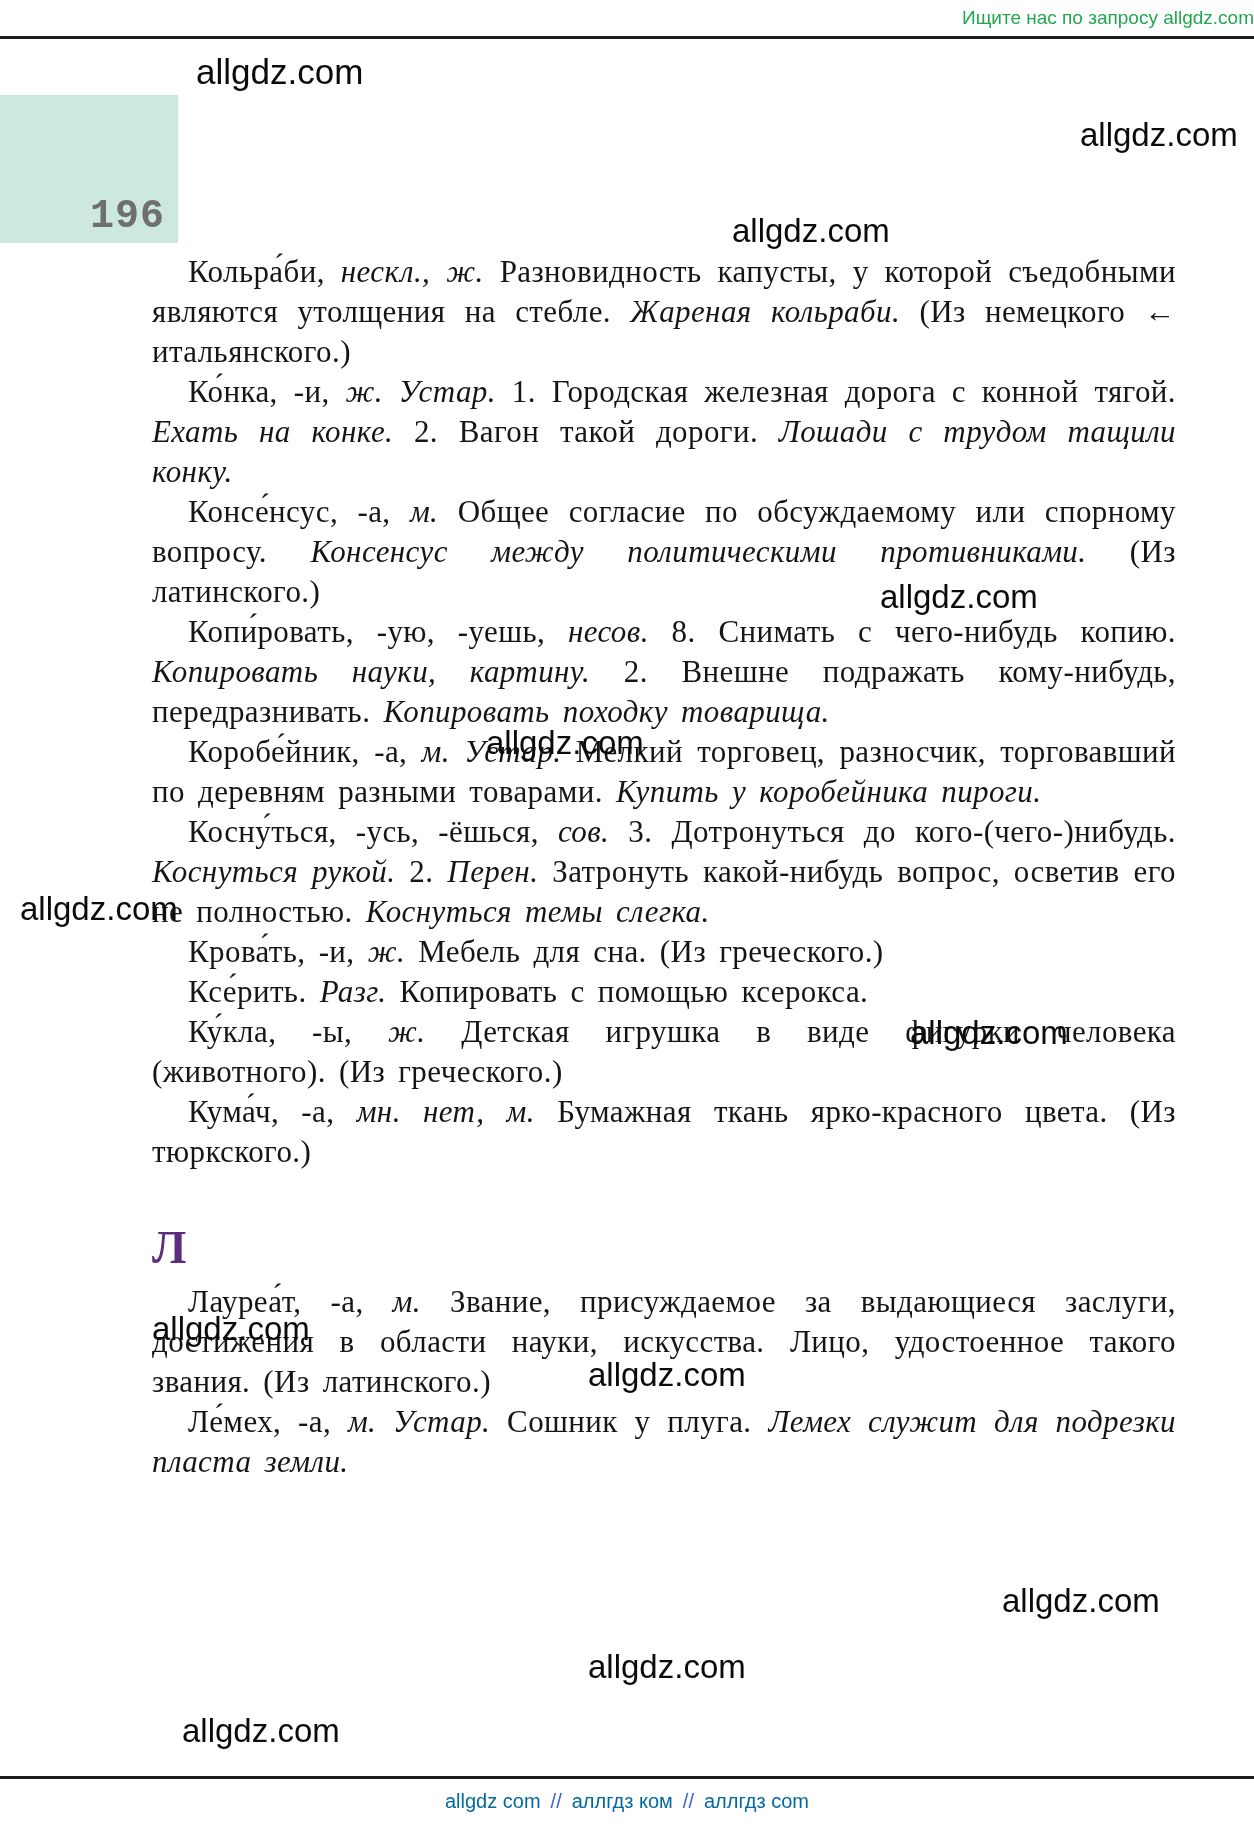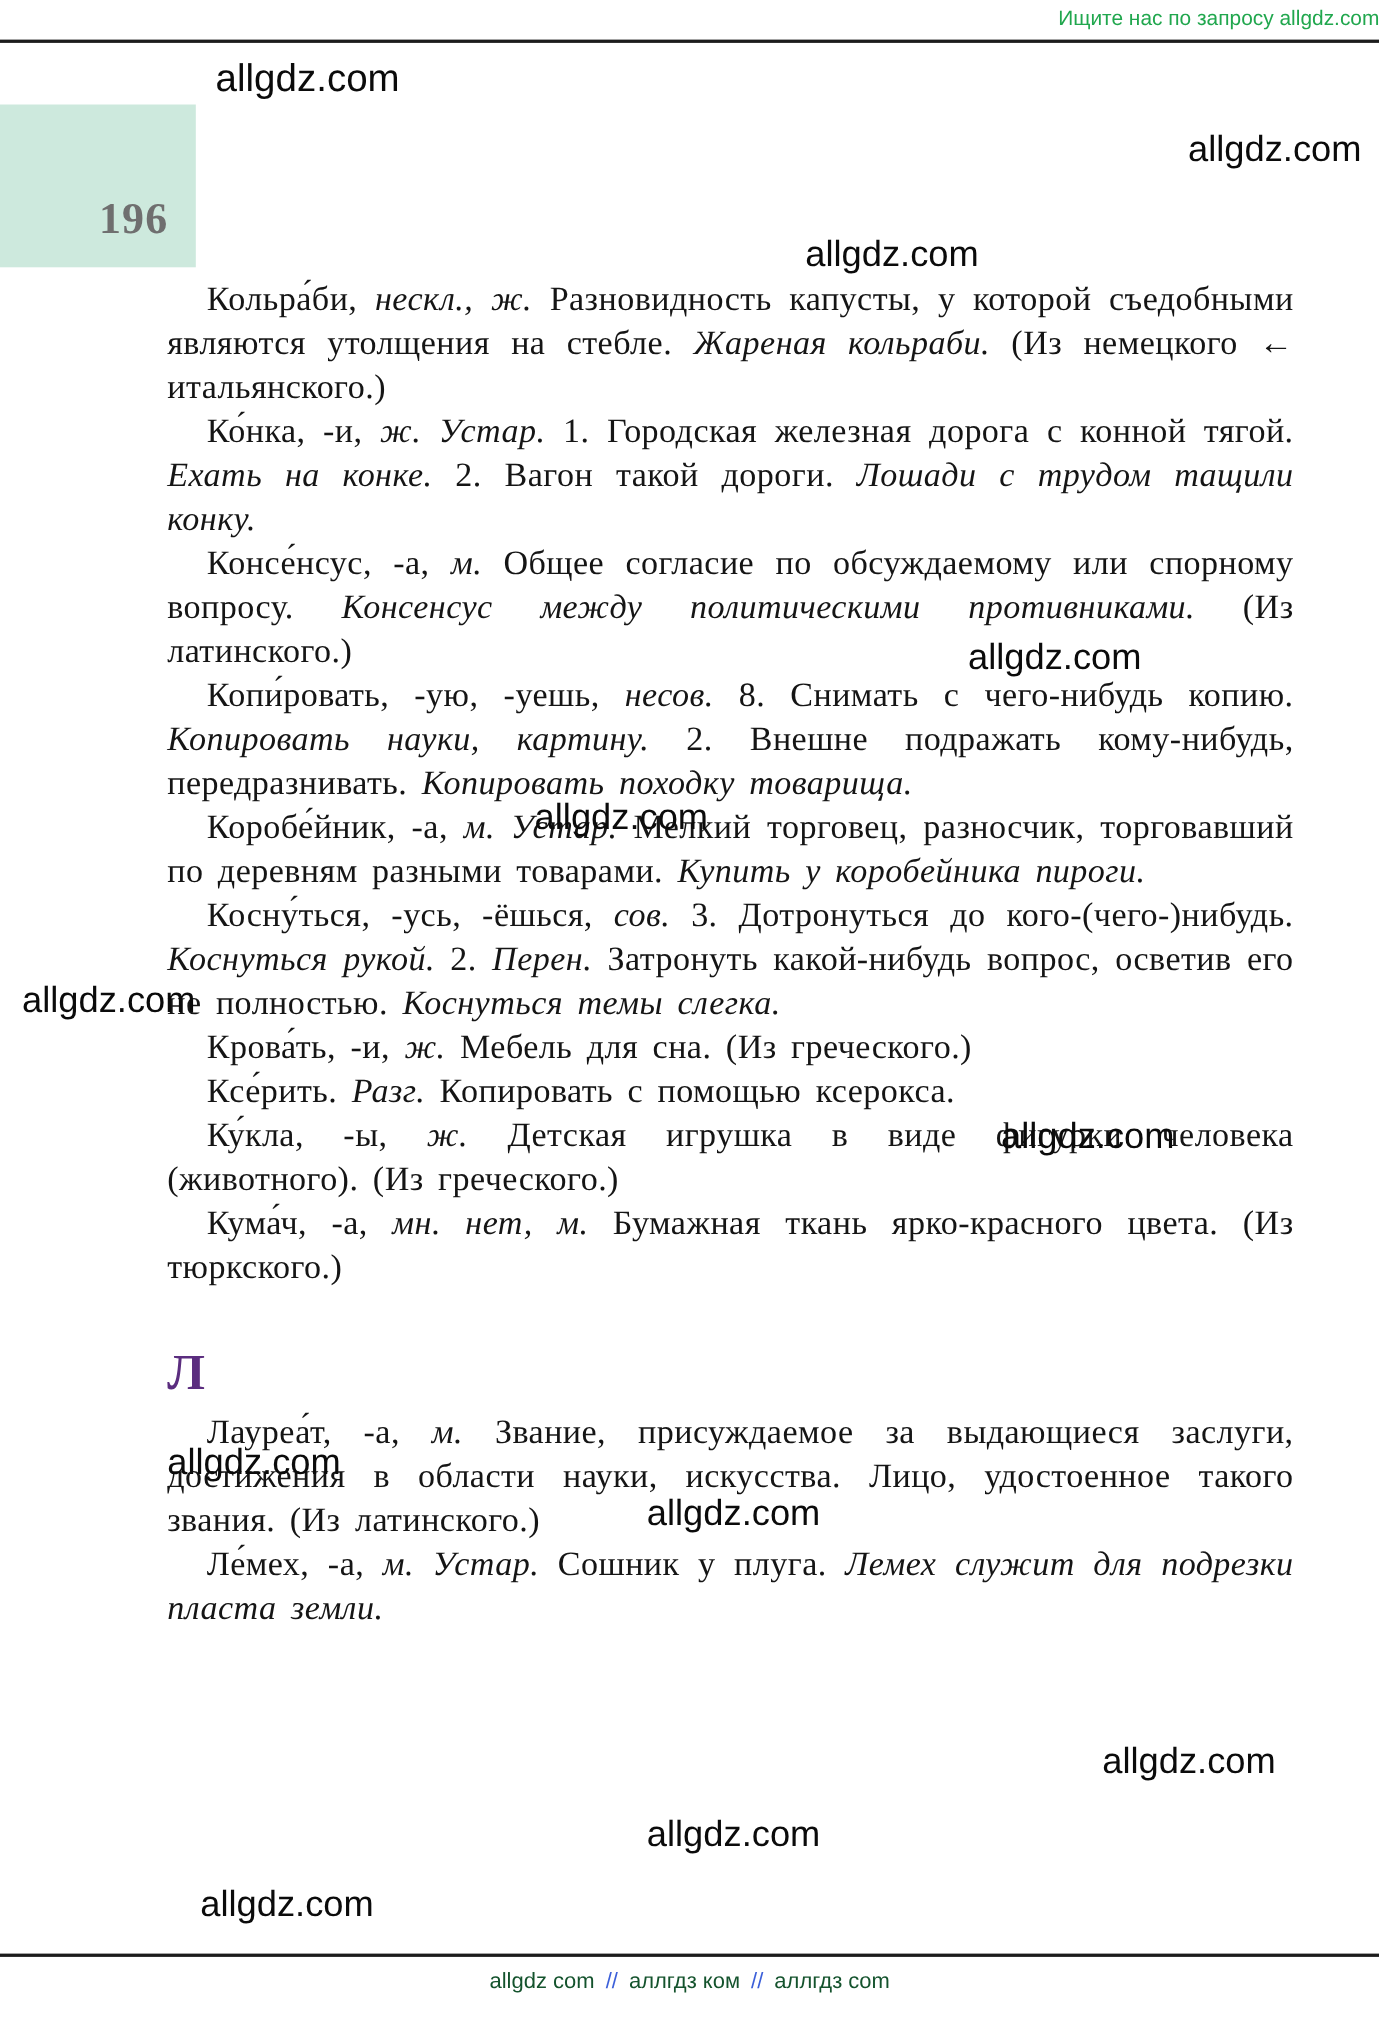--- a/index.html
+++ b/index.html
@@ -20,23 +20,23 @@
     font-size: 19px; color:#21a74e; background:#ffffff;
   }
   .top-rule { position:absolute; top:36px; left:0; width:100%; height:3px; background:#1c1c1c; }
   
   .pagenum-block {
     position:absolute; left:0; top:95px; width:178px; height:148px;
     background:#cde9dd;
     display:flex; align-items:flex-end;
   }
   .pagenum {
-    font-family:Liberation Serif, serif;
+    font-family:Liberation Mono, monospace;
     font-weight:bold; font-size:40px; color:#6f6f6f;
-    padding: 0 0 21px 90px; letter-spacing:1px;
+    padding: 0 0 4px 90px; letter-spacing:1px;
   }
   
   .content {
     position:absolute; left:152px; top:252px; width:1024px;
     font-size:31px; line-height:40px;
     letter-spacing:0.4px; word-spacing:5px;
   }
   .entry { text-align:justify; text-indent:36px; margin:0; }
   .hw { font-weight:normal; }
   .it { font-style:italic; }
@@ -63,21 +63,21 @@
   .wm10{left:1002px; top:1582px;}
   .wm11{left:588px; top:1648px;}
   .wm12{left:182px; top:1712px;}
   
   .bottom-rule { position:absolute; left:0; top:1776px; width:100%; height:3px; background:#1c1c1c; }
   .footer {
     position:absolute; left:0; top:1790px; width:100%;
     display:flex; justify-content:center; gap:10px;
     font-family:"Liberation Sans", sans-serif; font-size:20px;
   }
-  .fw { color:#14532d; }
+  .fw { color:#0369a1; }
   .fs { color:#3b5fd9; }
 </style>
 </head>
 <body>
 
 <div class="page">
 
   <header class="topbar">
     <span>Ищите нас по запросу allgdz.com</span>
   </header>

